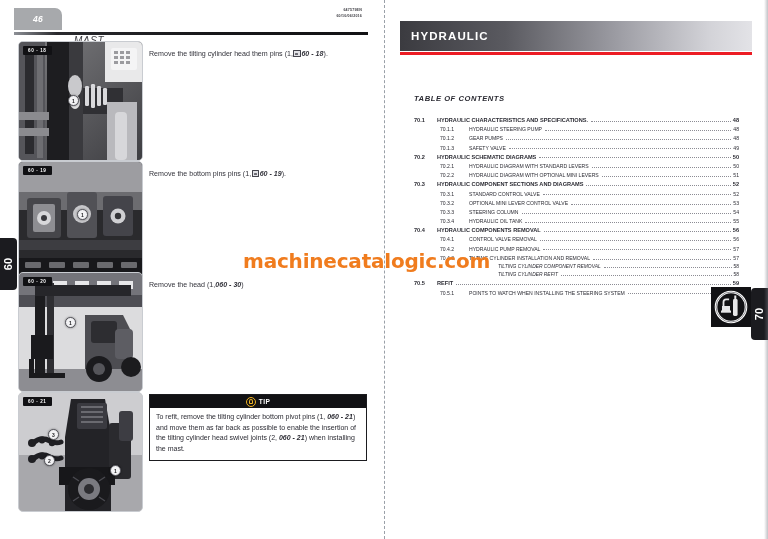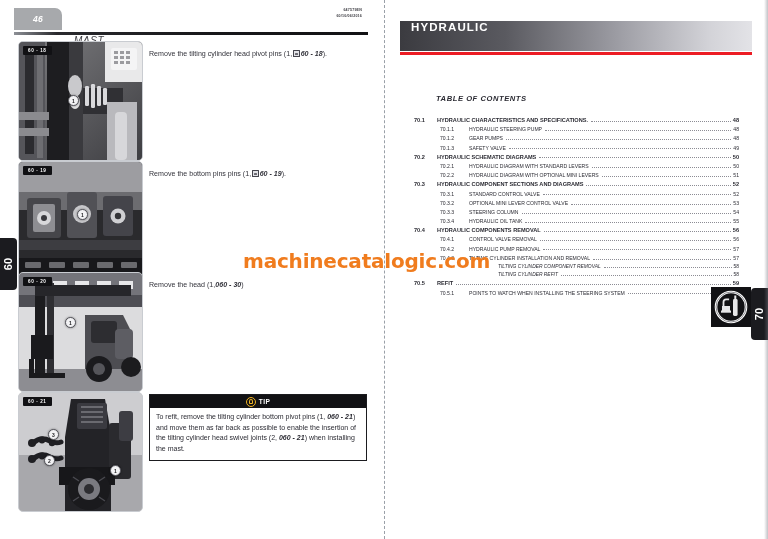--- a/index.html
+++ b/index.html
@@ -215,20 +215,21 @@
   }
   .tip-body b { font-style: italic; }
 
   
   .r-banner {
     position: absolute;
     left: 16px; top: 21px;
     width: 352px; height: 30px;
     background: linear-gradient(to right, #3b3b40 0%, #5a5a60 30%, #9d9da4 62%, #d3d3d8 88%, #e3e3e7 100%);
     display: flex;
+    align-items: center;
   }
   .r-banner-title {
     color: #ffffff;
     font-size: 11.5px;
     font-weight: bold;
     letter-spacing: 1.1px;
     margin-left: 11px;
   }
   .r-banner-underline {
     position: absolute;
@@ -238,21 +239,20 @@
   }
 
   .toc-title {
     position: absolute;
     left: 30px; top: 94px;
     font-size: 7.6px;
     font-weight: bold;
     font-style: italic;
     letter-spacing: .55px;
     color: #2b2b33;
-    margin-left: 22px;
   }
 
   .toc {
     position: absolute;
     left: 30px; top: 116px;
     width: 325px;
   }
   .toc-line {
     display: flex;
     align-items: flex-end;
@@ -408,21 +408,21 @@
           </g>
           <rect x="88" y="60" width="30" height="58" fill="#b9b9bd"></rect>
           <rect x="96" y="70" width="12" height="48" rx="4" fill="#d7d7da"></rect>
           <rect x="0" y="70" width="30" height="8" fill="#8b8b8f"></rect>
           <rect x="0" y="86" width="30" height="8" fill="#8b8b8f"></rect>
         </svg>
         <div class="fig-tag">60 - 18</div>
         <div class="callout" style="left:49px; top:53px;">1</div>
       </div>
       <div class="caption">
-        <span>Remove the tilting cylinder head pivot pins (1,</span><span class="figicon"></span><b>60 - 18</b><span>).</span>
+        <span>Remove the tilting cylinder head them pins (1,</span><span class="figicon"></span><b>60 - 18</b><span>).</span>
       </div>
     </div>
 
     <div class="row row-2">
       <div class="photo">
         <svg class="scene" viewBox="0 0 123 118" preserveAspectRatio="none">
           <defs>
             <linearGradient id="p2bg" x1="0" y1="0" x2="0" y2="1">
               <stop offset="0" stop-color="#4a4a4e"></stop>
                 <stop offset="1" stop-color="#232326"></stop>

